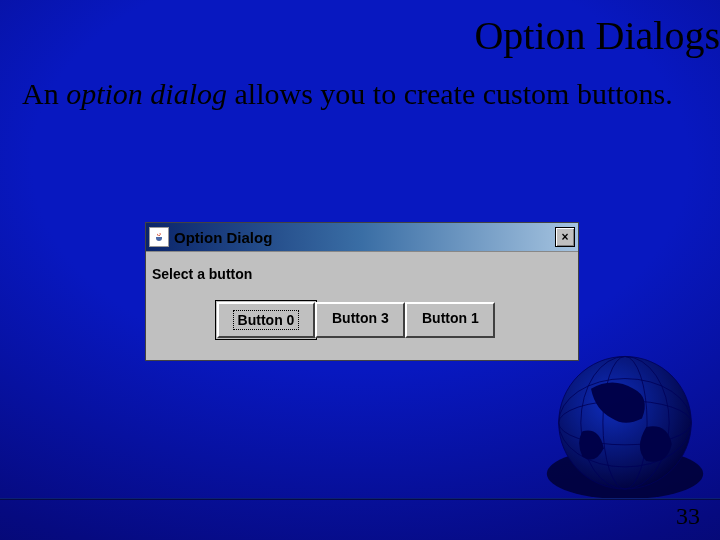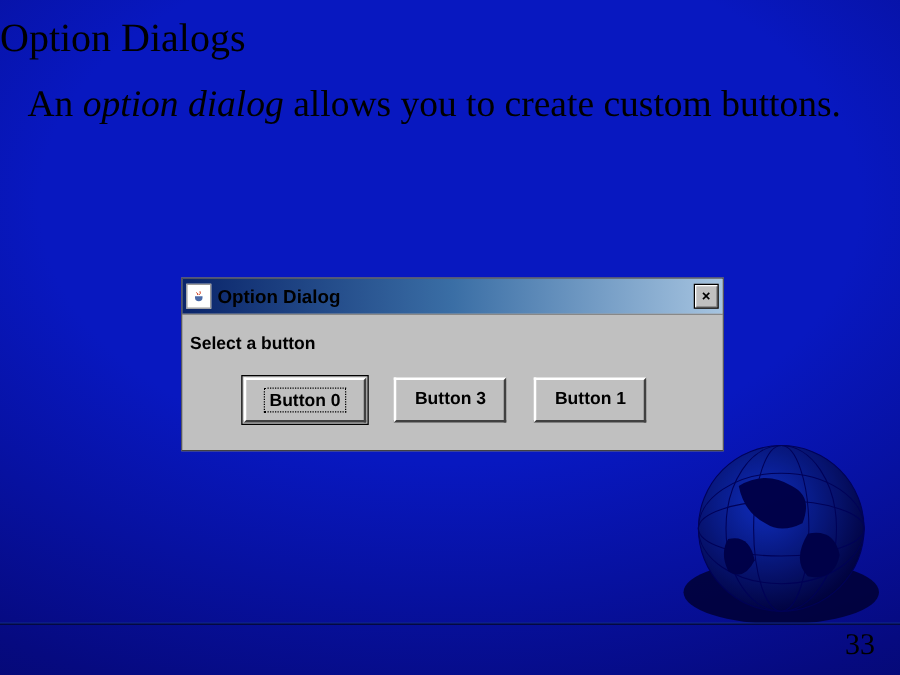--- a/index.html
+++ b/index.html
@@ -11,22 +11,22 @@
     font-family: "Times New Roman", Times, serif;
   }
   .slide {
     width: 720px;
     height: 540px;
     background: radial-gradient(ellipse 130% 110% at 50% 30%, #0818c0 0%, #0818c0 35%, #060a80 70%, #030550 100%);
     position: relative;
     color: #000;
   }
   .title {
-    text-align: left;
-    font-size: 32px;
+    text-align: right;
+    font-size: 40px;
     padding-top: 12px;
     font-weight: 400;
     color: #000;
   }
   .body-text {
     font-size: 30px;
     padding: 18px 26px 0 22px;
     color: #000;
     line-height: 1.15;
   }
@@ -93,21 +93,20 @@
   }
   .prompt {
     font-family: Arial, sans-serif;
     font-size: 14px;
     font-weight: bold;
     color: #000;
     margin-bottom: 20px;
   }
   .btn-row {
     display:flex;
-    gap: 22px;
     justify-content: center;
     padding-bottom: 4px;
   }
   .option-btn {
     font-family: Arial, sans-serif;
     font-size: 14px;
     font-weight: bold;
     color: #000;
     background: #c0c0c0;
     border: 2px solid;

